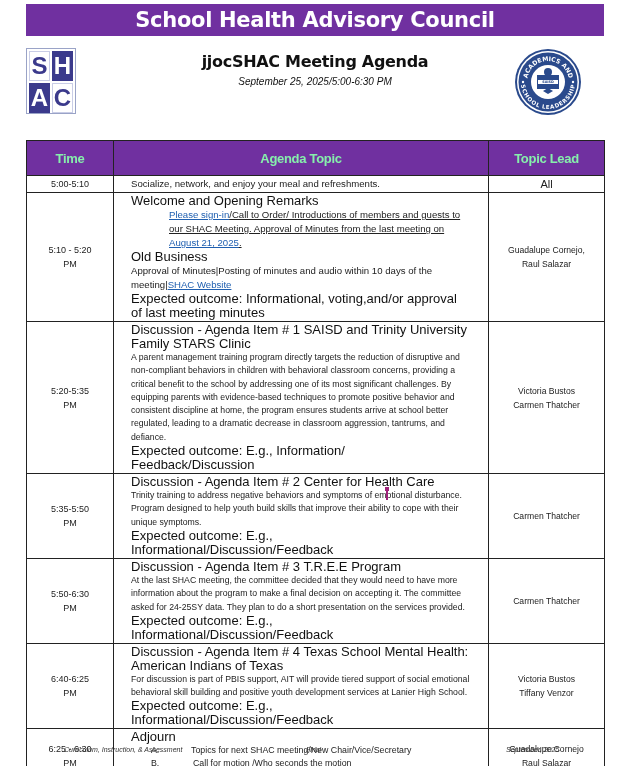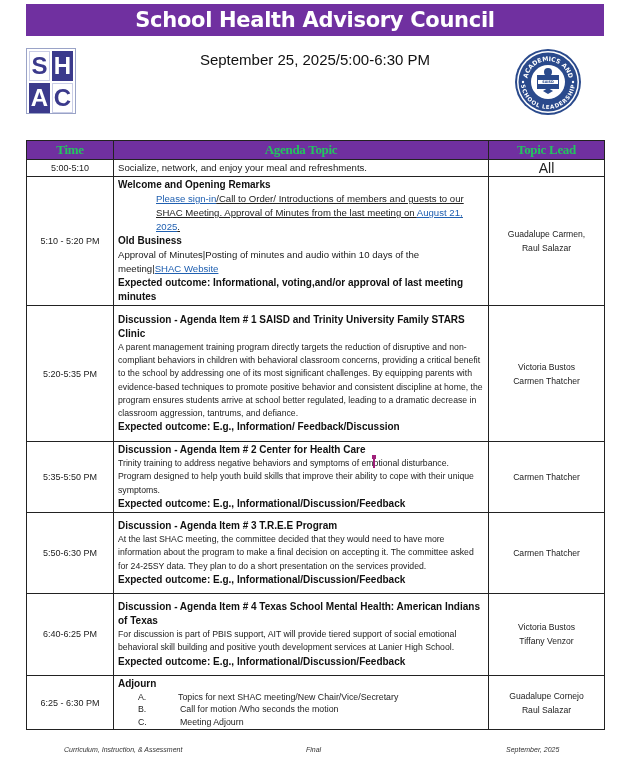--- a/index.html
+++ b/index.html
@@ -5,31 +5,31 @@
   html, body { margin: 0; padding: 0; background: #ffffff; }
   body { width: 624px; height: 766px; position: relative; overflow: hidden; font-family: "Liberation Sans", "DejaVu Sans", sans-serif; color: #111; }
   .banner { position: absolute; left: 26px; top: 4px; width: 578px; height: 32px; background: #7030a0; color: #ffffff; font-weight: bold; font-size: 21px; text-align: center; line-height: 33px; font-family: "DejaVu Sans", sans-serif; letter-spacing: -0.3px; }
   .logo-shac { position: absolute; left: 26px; top: 48px; width: 50px; height: 66px; border: 1px solid #9aa3c7; display: grid; grid-template-columns: 1fr 1fr; grid-template-rows: 1fr 1fr; gap: 2px; padding: 2px; box-sizing: border-box; background: #fff; }
   .logo-shac span { display: flex; align-items: center; justify-content: center; font-weight: bold; font-size: 24px; font-family: "Liberation Sans", sans-serif; }
   .logo-shac .light { background: #fff; color: #3b3a8c; border: 1px solid #c9cde6; }
   .logo-shac .dark { background: #3b3a8c; color: #fff; }
   .seal { position: absolute; left: 513px; top: 47px; width: 70px; height: 70px; }
   .title-block { position: absolute; left: 150px; top: 52px; width: 330px; text-align: center; }
   .title-block .t1 { font-size: 16px; font-weight: bold; margin-bottom: 3px; font-family: "DejaVu Sans", sans-serif; letter-spacing: -0.3px; }
-  .title-block .sub { font-size: 15px; line-height: 15px; }
+  .title-block .sub { font-size: 10px; line-height: 15px; font-style: italic; }
   table.agenda { position: absolute; left: 26px; top: 140px; width: 578px; border-collapse: collapse; table-layout: fixed; font-size: 9.6px; }
   table.agenda col.c1 { width: 87px; }
   table.agenda col.c2 { width: 375px; }
   table.agenda col.c3 { width: 116px; }
-  table.agenda th { background: #7030a0; color: #22c55e; font-size: 13px; font-weight: bold; height: 18px; padding: 0; border: 1px solid #222; font-family: Liberation Serif, serif; letter-spacing: -0.3px; }
-  table.agenda td { border: 1px solid #222; vertical-align: middle; padding: 1px 4px; line-height: 14px; }
+  table.agenda th { background: #7030a0; color: #86efac; font-size: 13px; font-weight: bold; height: 18px; padding: 8px; border: 1px solid #222; font-family: Liberation Sans, sans-serif; letter-spacing: -0.3px; }
+  table.agenda td { border: 1px solid #222; vertical-align: middle; padding: 1px 17px; line-height: 14px; }
   td.time { text-align: center; font-size: 9px; color: #222; }
   td.lead { text-align: center; font-size: 8.6px; color: #222; line-height: 13px; }
   td.topic { vertical-align: top; padding: 1px 3px 1px 3px; }
-  .h { font-weight: bold; font-size: 10px; }
+  .h { font-weight: normal; font-size: 13px; }
   .body-sm { font-size: 8.7px; line-height: 13.3px; color: #222; }
   .body-md { font-size: 9.6px; line-height: 14px; color: #222; }
   .indent { padding-left: 38px; text-decoration: underline; }
   a.lnk { color: #1f5fb0; text-decoration: underline; }
   .adj-row { display: flex; font-size: 8.8px; line-height: 12.5px; color: #222; }
   .adj-row .letter { width: 36px; padding-left: 20px; }
   .adj-row .txt { padding-left: 4px; }
   .cursor-mark { display: inline-block; width: 2px; height: 11px; background: #a0207a; vertical-align: -2px; margin: 0 -1px; position: relative; }
   .cursor-mark::before { content: ""; position: absolute; top: -2px; left: -1px; width: 4px; height: 4px; background: #a0207a; }
   .footer { position: absolute; top: 746px; font-size: 7px; font-style: italic; color: #333; }
@@ -42,20 +42,21 @@
 </div>
 
 <div class="logo-shac">
   <span class="light">S</span>
   <span class="dark">H</span>
   <span class="dark">A</span>
   <span class="light">C</span>
 </div>
 
 <div class="title-block">
+  <div class="t1">jjocSHAC Meeting Agenda</div>
   <div class="sub">September 25, 2025/5:00-6:30 PM</div>
 </div>
 
 <svg class="seal" viewBox="0 0 70 70">
   <defs>
     <path id="arcTop" d="M 14 35 A 21 21 0 0 1 56 35"></path>
     <path id="arcBot" d="M 12 35 A 23 23 0 0 0 58 35"></path>
   </defs>
   <circle cx="35" cy="35" r="33" fill="#2a4a8c"></circle>
   <circle cx="35" cy="35" r="31" fill="#ffffff"></circle>
@@ -89,34 +90,34 @@
       <th>Topic Lead</th>
     </tr>
   </thead>
   <tbody>
 
     <tr style="height:17px">
       <td class="time">5:00-5:10</td>
       <td class="topic" style="vertical-align:middle">
         <span class="body-md">Socialize, network, and enjoy your meal and refreshments.</span>
       </td>
-      <td class="lead" style="font-size:14px">All</td>
+      <td class="lead" style="font-size:11px">All</td>
     </tr>
 
     <tr style="height:129px">
       <td class="time">5:10 - 5:20 PM</td>
       <td class="topic">
         <div class="h">Welcome and Opening Remarks</div>
         <div class="body-md indent"><a class="lnk" href="#">Please sign-in</a><span>/Call to Order/ Introductions of members and guests to our SHAC Meeting. Approval of Minutes from the last meeting on </span><a class="lnk" href="#">August 21, 2025</a><span>.</span></div>
         <div class="h">Old Business</div>
         <div class="body-md"><span>Approval of Minutes|Posting of minutes and audio within 10 days of the meeting|</span><a class="lnk" href="#">SHAC Website</a></div>
         <div class="h">Expected outcome: Informational, voting,and/or approval of last meeting minutes</div>
       </td>
       <td class="lead">
-        <div>Guadalupe Carmen,</div>
+        <div>Guadalupe Cornejo,</div>
         <div>Raul Salazar</div>
       </td>
     </tr>
 
     <tr style="height:136px">
       <td class="time">5:20-5:35 PM</td>
       <td class="topic">
         <div class="h">Discussion - Agenda Item # 1 SAISD and Trinity University Family STARS Clinic</div>
         <div class="body-sm">A parent management training program directly targets the reduction of disruptive and non-compliant behaviors in children with behavioral classroom concerns, providing a critical benefit to the school by addressing one of its most significant challenges. By equipping parents with evidence-based techniques to promote positive behavior and consistent discipline at home, the program ensures students arrive at school better regulated, leading to a dramatic decrease in classroom aggression, tantrums, and defiance.</div>
         <div class="h">Expected outcome: E.g., Information/ Feedback/Discussion</div>

